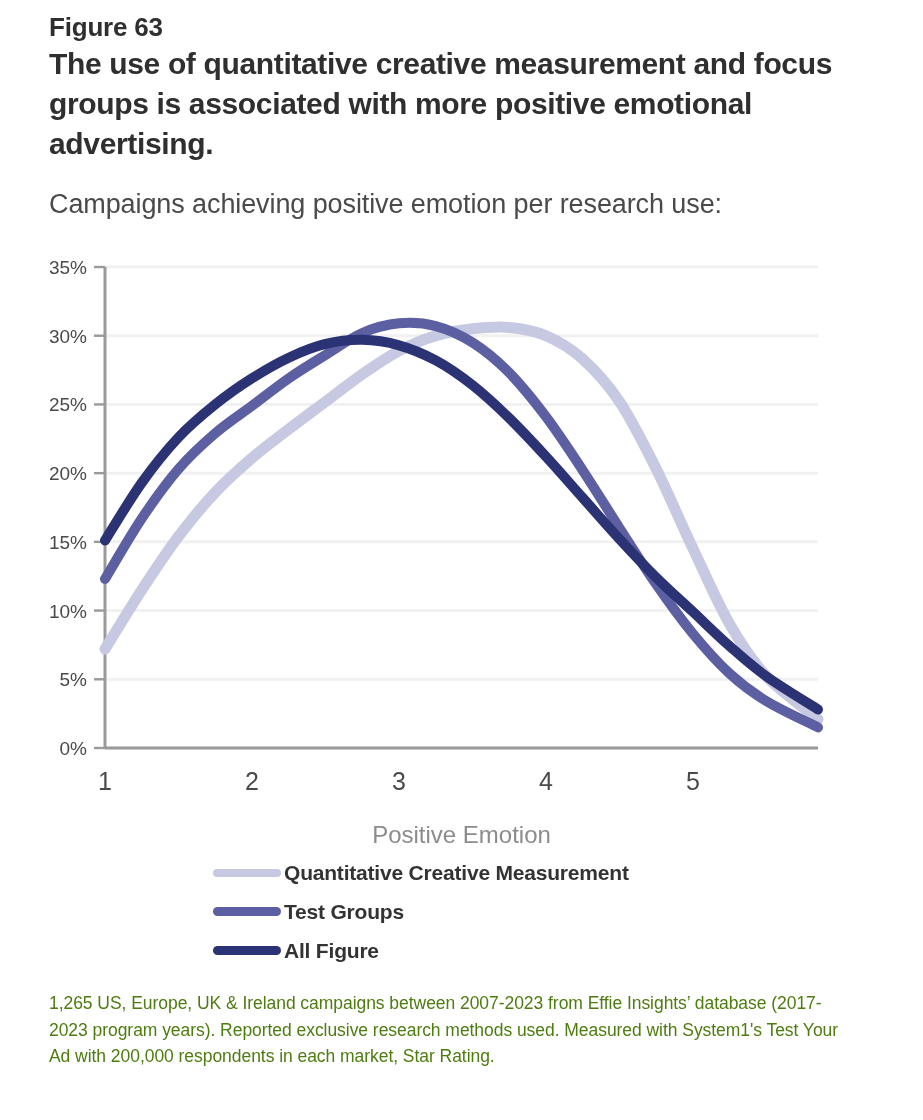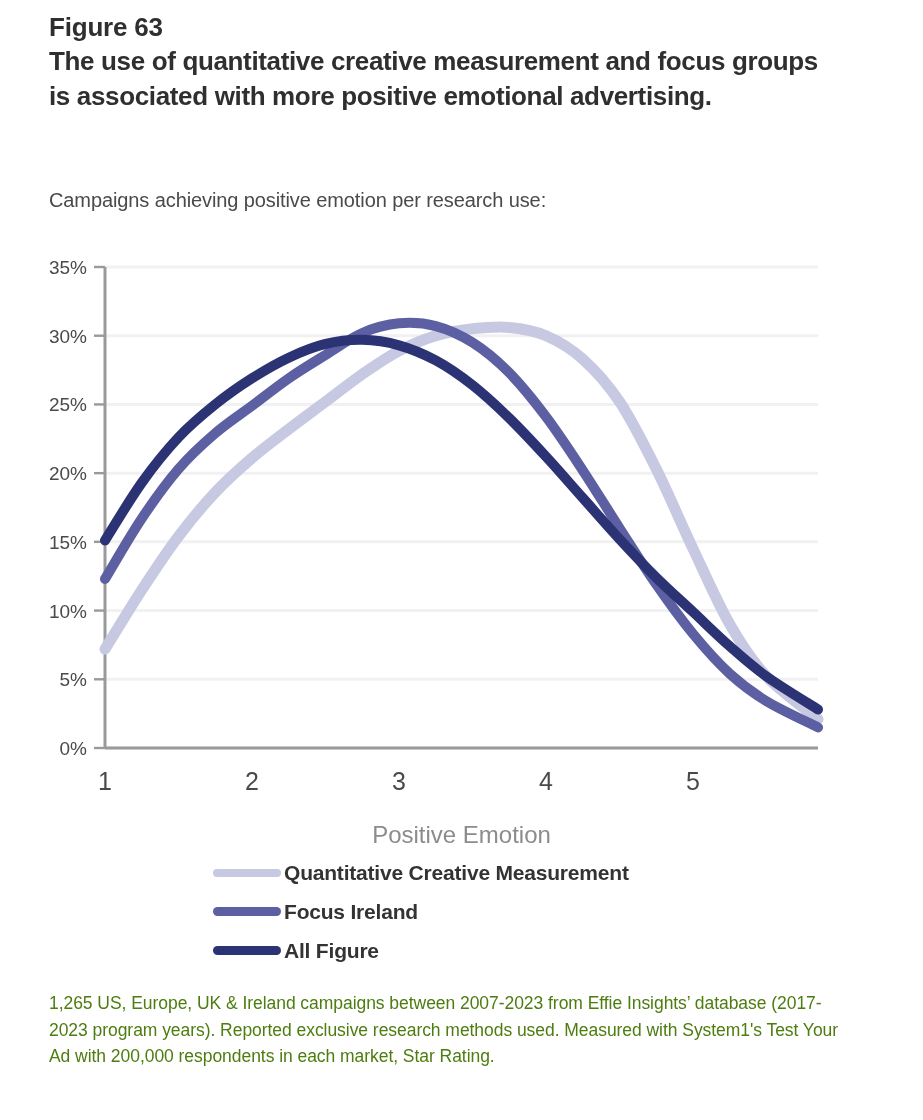--- a/index.html
+++ b/index.html
@@ -31,33 +31,33 @@
   }
   .fig-label {
     font-size: 26px;
     font-weight: bold;
     color: #2f2f2f;
     letter-spacing: -0.2px;
     line-height: 1.32;
     margin: 0;
   }
   .fig-title {
-    font-size: 26px;
+    font-size: 30px;
     font-weight: bold;
     color: #2f2f2f;
     letter-spacing: -0.35px;
     line-height: 1.32;
     margin: 0;
     max-width: 790px;
   }
   .subtitle {
     position: absolute;
     left: 32px;
     top: 189px;
-    font-size: 20px;
+    font-size: 27px;
     font-weight: 400;
     color: #4a4a4a;
     letter-spacing: -0.1px;
     margin: 0;
   }
 
   
   .chart-wrap {
     position: absolute;
     left: 0;
@@ -167,21 +167,21 @@
       </svg>
   </div>
 
   <div class="legend">
     <div class="legend-row">
       <span class="legend-swatch thin" style="background:#c7c9e2"></span>
       <span class="legend-label">Quantitative Creative Measurement</span>
     </div>
     <div class="legend-row">
       <span class="legend-swatch" style="background:#5c60a2"></span>
-      <span class="legend-label">Focus Ireland</span>
+      <span class="legend-label">Test Groups</span>
     </div>
     <div class="legend-row">
       <span class="legend-swatch" style="background:#2b3375"></span>
       <span class="legend-label">All Figure</span>
     </div>
   </div>
 
   <p class="footnote">1,265 US, Europe, UK &amp; Ireland campaigns between 2007-2023 from Effie Insights’ database  (2017-2023 program years). Reported exclusive research methods used. Measured with System1's Test Your Ad with 200,000 respondents in each market, Star Rating.</p>
 
 </div>

